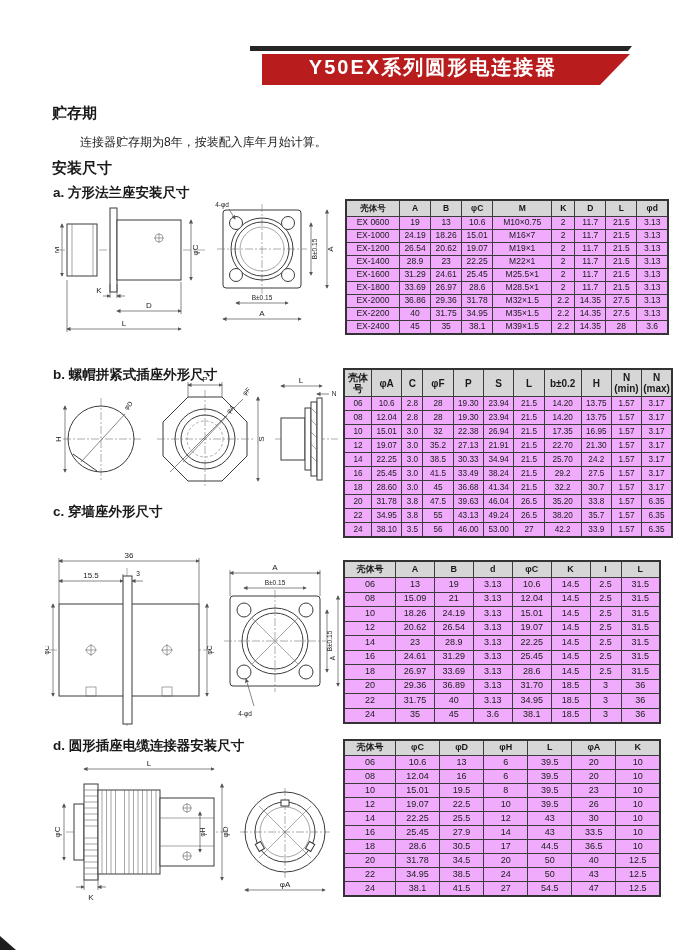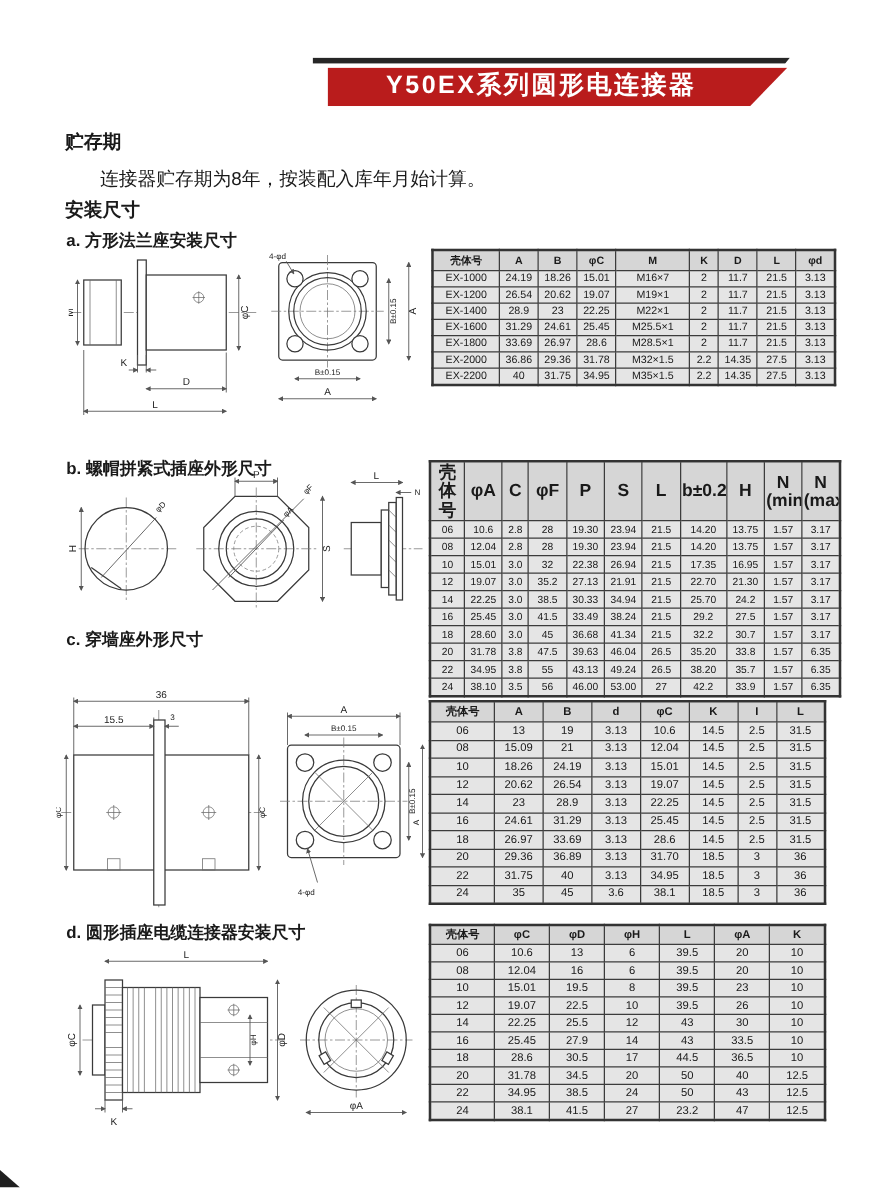--- a/index.html
+++ b/index.html
@@ -11,32 +11,32 @@
   .banner-wrap{position:absolute;left:250px;top:46px;width:385px;}
   .banner-strip{width:382px;height:5px;background:#262626;
     clip-path:polygon(0 0,100% 0,calc(100% - 4px) 100%,0 100%);}
   .banner-main{margin-top:3px;margin-left:12px;width:368px;height:31px;background:#b91c1c;
     clip-path:polygon(0 0,100% 0,calc(100% - 30px) 100%,0 100%);
     display:flex;align-items:flex-start;justify-content:center;padding-right:26px;box-sizing:border-box;}
   .banner-main span{color:#ffffff;font-size:20px;font-weight:bold;letter-spacing:2px;}
 
   
   .h-big{position:absolute;left:52px;margin:0;font-size:15px;font-weight:bold;}
-  .p-body{position:absolute;left:80px;margin:0;font-size:15px;}
+  .p-body{position:absolute;left:80px;margin:0;font-size:12px;}
   .sec-h{position:absolute;left:53px;margin:0;font-size:13.5px;font-weight:bold;}
 
   
   table.dim-table{position:absolute;border-collapse:collapse;table-layout:fixed;
-    background:#e5e5e5;border:2px solid #333;}
+    background:#f0abfc;border:2px solid #333;}
   table.dim-table th{background:#d6d6d6;font-weight:bold;white-space:pre-line;}
   table.dim-table th,table.dim-table td{border:1px solid #3c3c3c;text-align:center;
     padding:0 1px;overflow:hidden;line-height:1.1;}
   .t-a{width:324px;font-size:8.5px;} .t-a th{height:15px;} .t-a td{height:12px;}
   .t-a th:nth-child(1){width:50px;} .t-a th:nth-child(5){width:56px;} .t-a th:nth-child(6){width:20px;}
-  .t-b{width:330px;font-size:8.2px;} .t-b th{height:26px;font-size:14px;} .t-b td{height:13px;}
+  .t-b{width:330px;font-size:8.2px;} .t-b th{height:26px;font-size:10px;} .t-b td{height:13px;}
   .t-b th:nth-child(1){width:24px;} .t-b th:nth-child(3){width:18px;} .t-b th:nth-child(8){width:34px;}
   .t-b th:nth-child(10),.t-b th:nth-child(11){width:27px;}
   .t-c{width:318px;font-size:9px;} .t-c th{height:15px;} .t-c td{height:13.5px;}
   .t-c th:nth-child(1){width:48px;} .t-c th:nth-child(7){width:28px;}
   .t-d{width:318px;font-size:9px;} .t-d th{height:14px;} .t-d td{height:13px;}
   .t-d th:nth-child(1){width:48px;}
 
   
   .drawing{position:absolute;}
   .drawing svg text{font-family:"Liberation Sans","DejaVu Sans",sans-serif;font-size:8px;fill:#222;text-anchor:middle;}
@@ -132,20 +132,31 @@
           <th>φC</th>
           <th>M</th>
           <th>K</th>
           <th>D</th>
           <th>L</th>
           <th>φd</th>
         </tr>
       </thead>
       <tbody>
         <tr>
+          <td>EX 0600</td>
+          <td>19</td>
+          <td>13</td>
+          <td>10.6</td>
+          <td>M10×0.75</td>
+          <td>2</td>
+          <td>11.7</td>
+          <td>21.5</td>
+          <td>3.13</td>
+        </tr>
+        <tr>
           <td>EX-1000</td>
           <td>24.19</td>
           <td>18.26</td>
           <td>15.01</td>
           <td>M16×7</td>
           <td>2</td>
           <td>11.7</td>
           <td>21.5</td>
           <td>3.13</td>
         </tr>
@@ -207,20 +218,31 @@
         <tr>
           <td>EX-2200</td>
           <td>40</td>
           <td>31.75</td>
           <td>34.95</td>
           <td>M35×1.5</td>
           <td>2.2</td>
           <td>14.35</td>
           <td>27.5</td>
           <td>3.13</td>
+        </tr>
+        <tr>
+          <td>EX-2400</td>
+          <td>45</td>
+          <td>35</td>
+          <td>38.1</td>
+          <td>M39×1.5</td>
+          <td>2.2</td>
+          <td>14.35</td>
+          <td>28</td>
+          <td>3.6</td>
         </tr>
       </tbody>
     </table>
 
   <h3 class="sec-h" style="top:366px">b. 螺帽拼紧式插座外形尺寸</h3>
 
   <div class="drawing" style="left:55px;top:374px">
     <svg width="285" height="135" viewBox="0 0 285 135">
       <defs>
           <marker id="aB" markerWidth="6" markerHeight="6" refX="5" refY="3" orient="auto-start-reverse">
@@ -736,21 +758,21 @@
           <td>24</td>
           <td>50</td>
           <td>43</td>
           <td>12.5</td>
         </tr>
         <tr>
           <td>24</td>
           <td>38.1</td>
           <td>41.5</td>
           <td>27</td>
-          <td>23.2</td>
+          <td>54.5</td>
           <td>47</td>
           <td>12.5</td>
         </tr>
       </tbody>
     </table>
 
   <div class="corner"></div>
 </div>
 
 </body></html>

